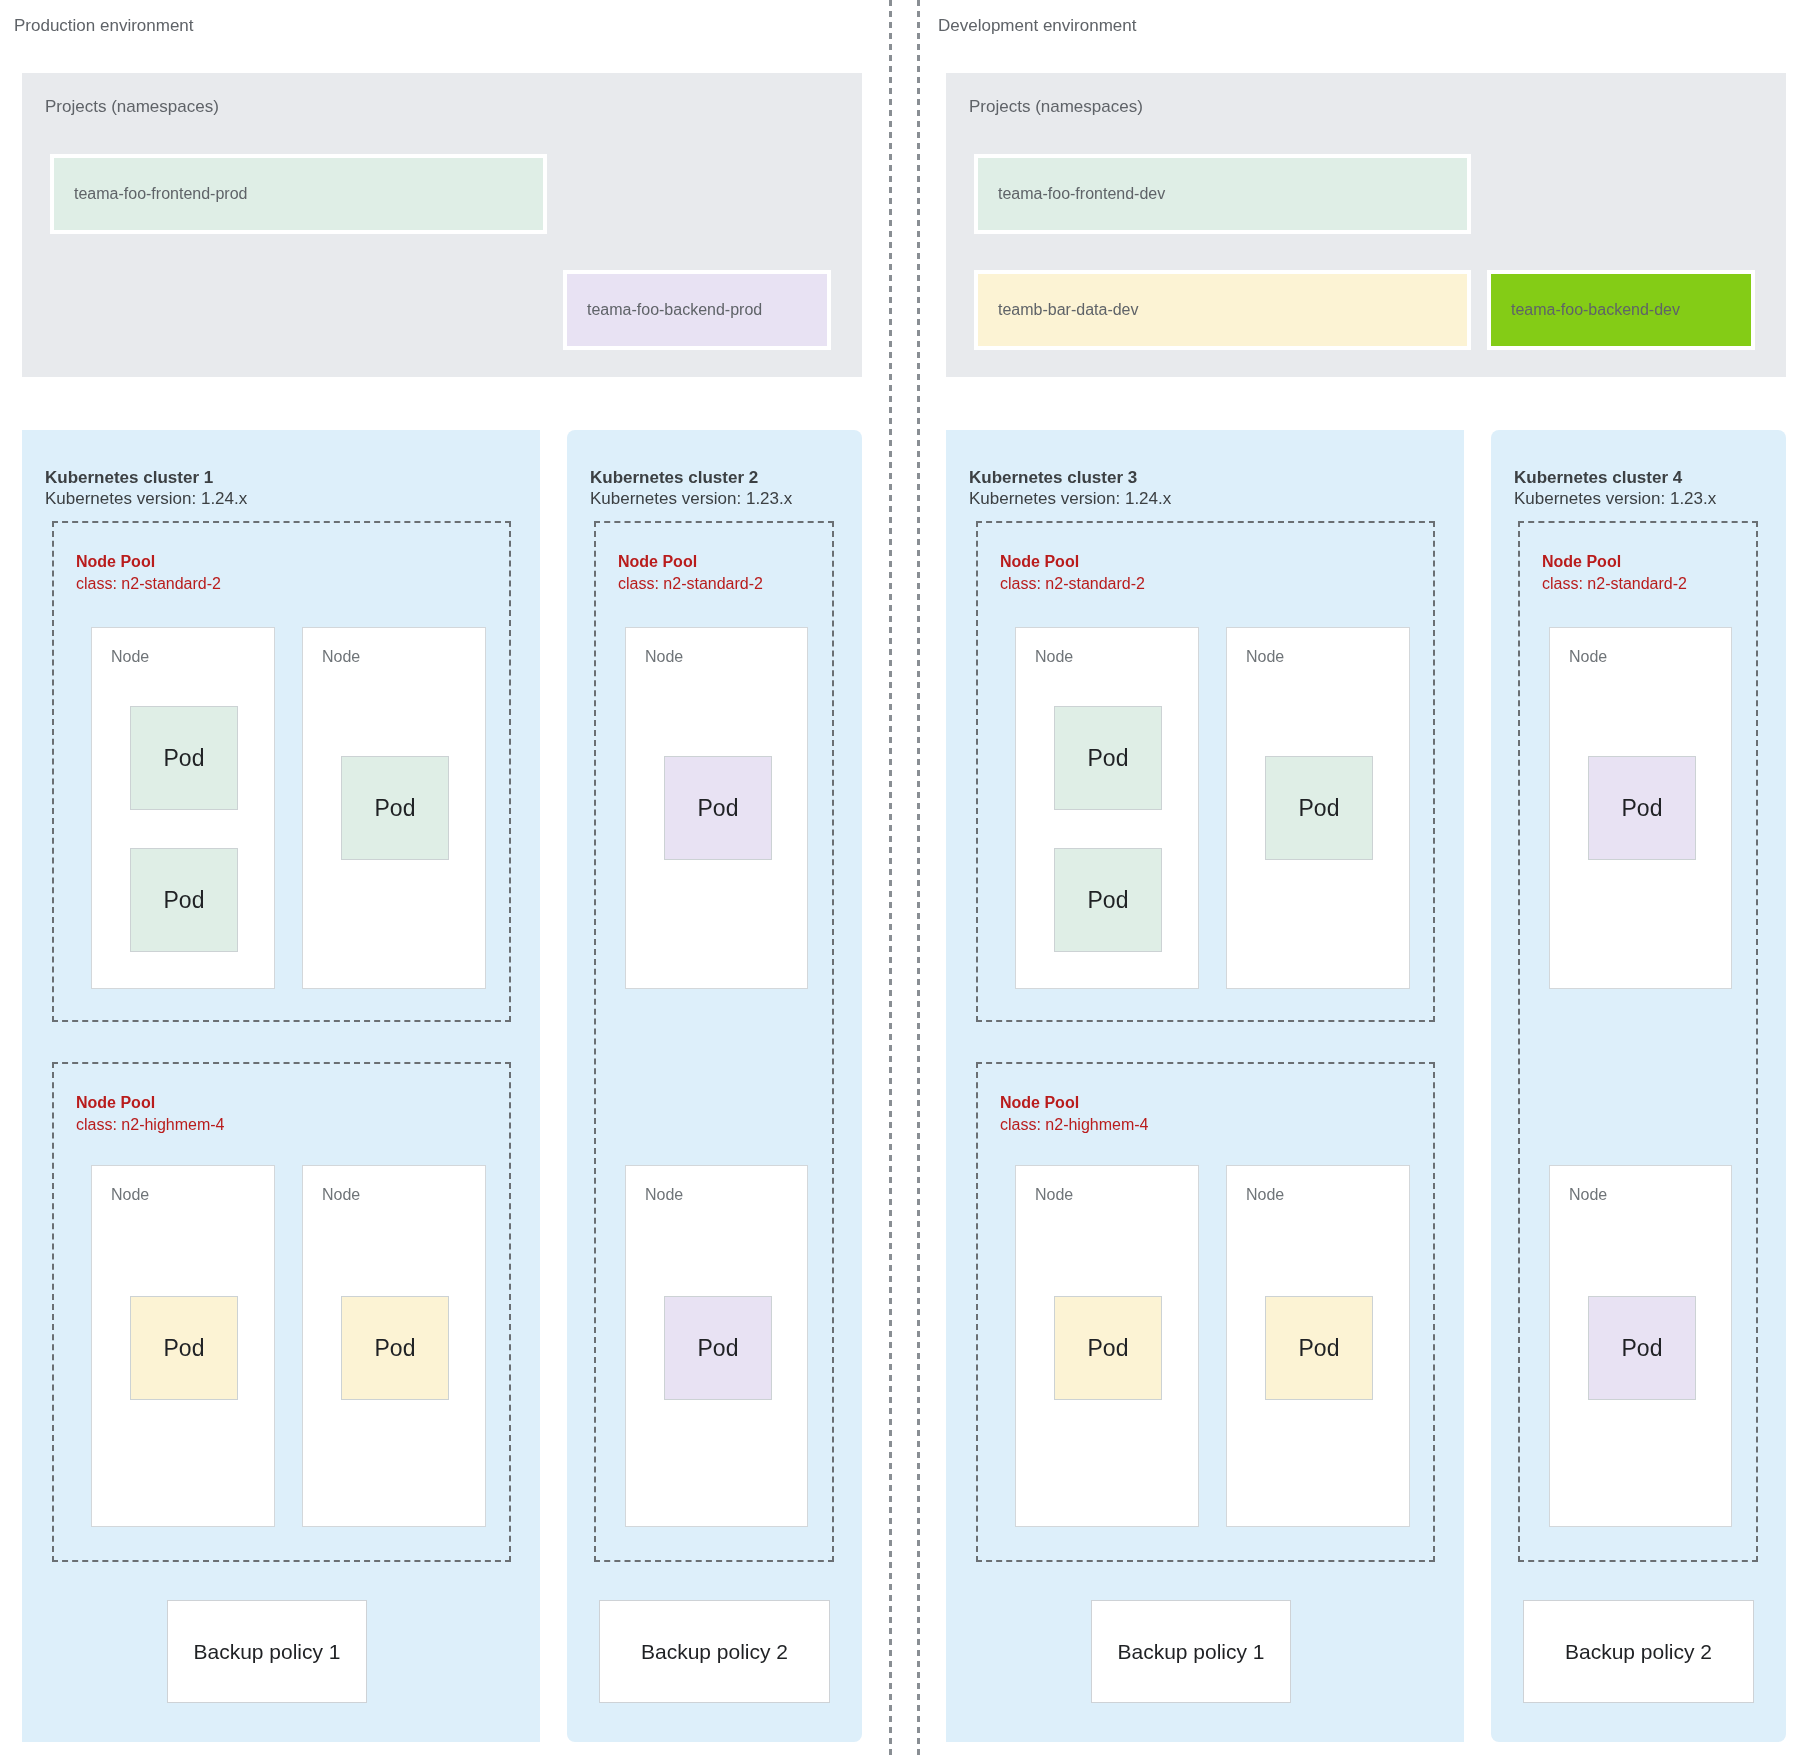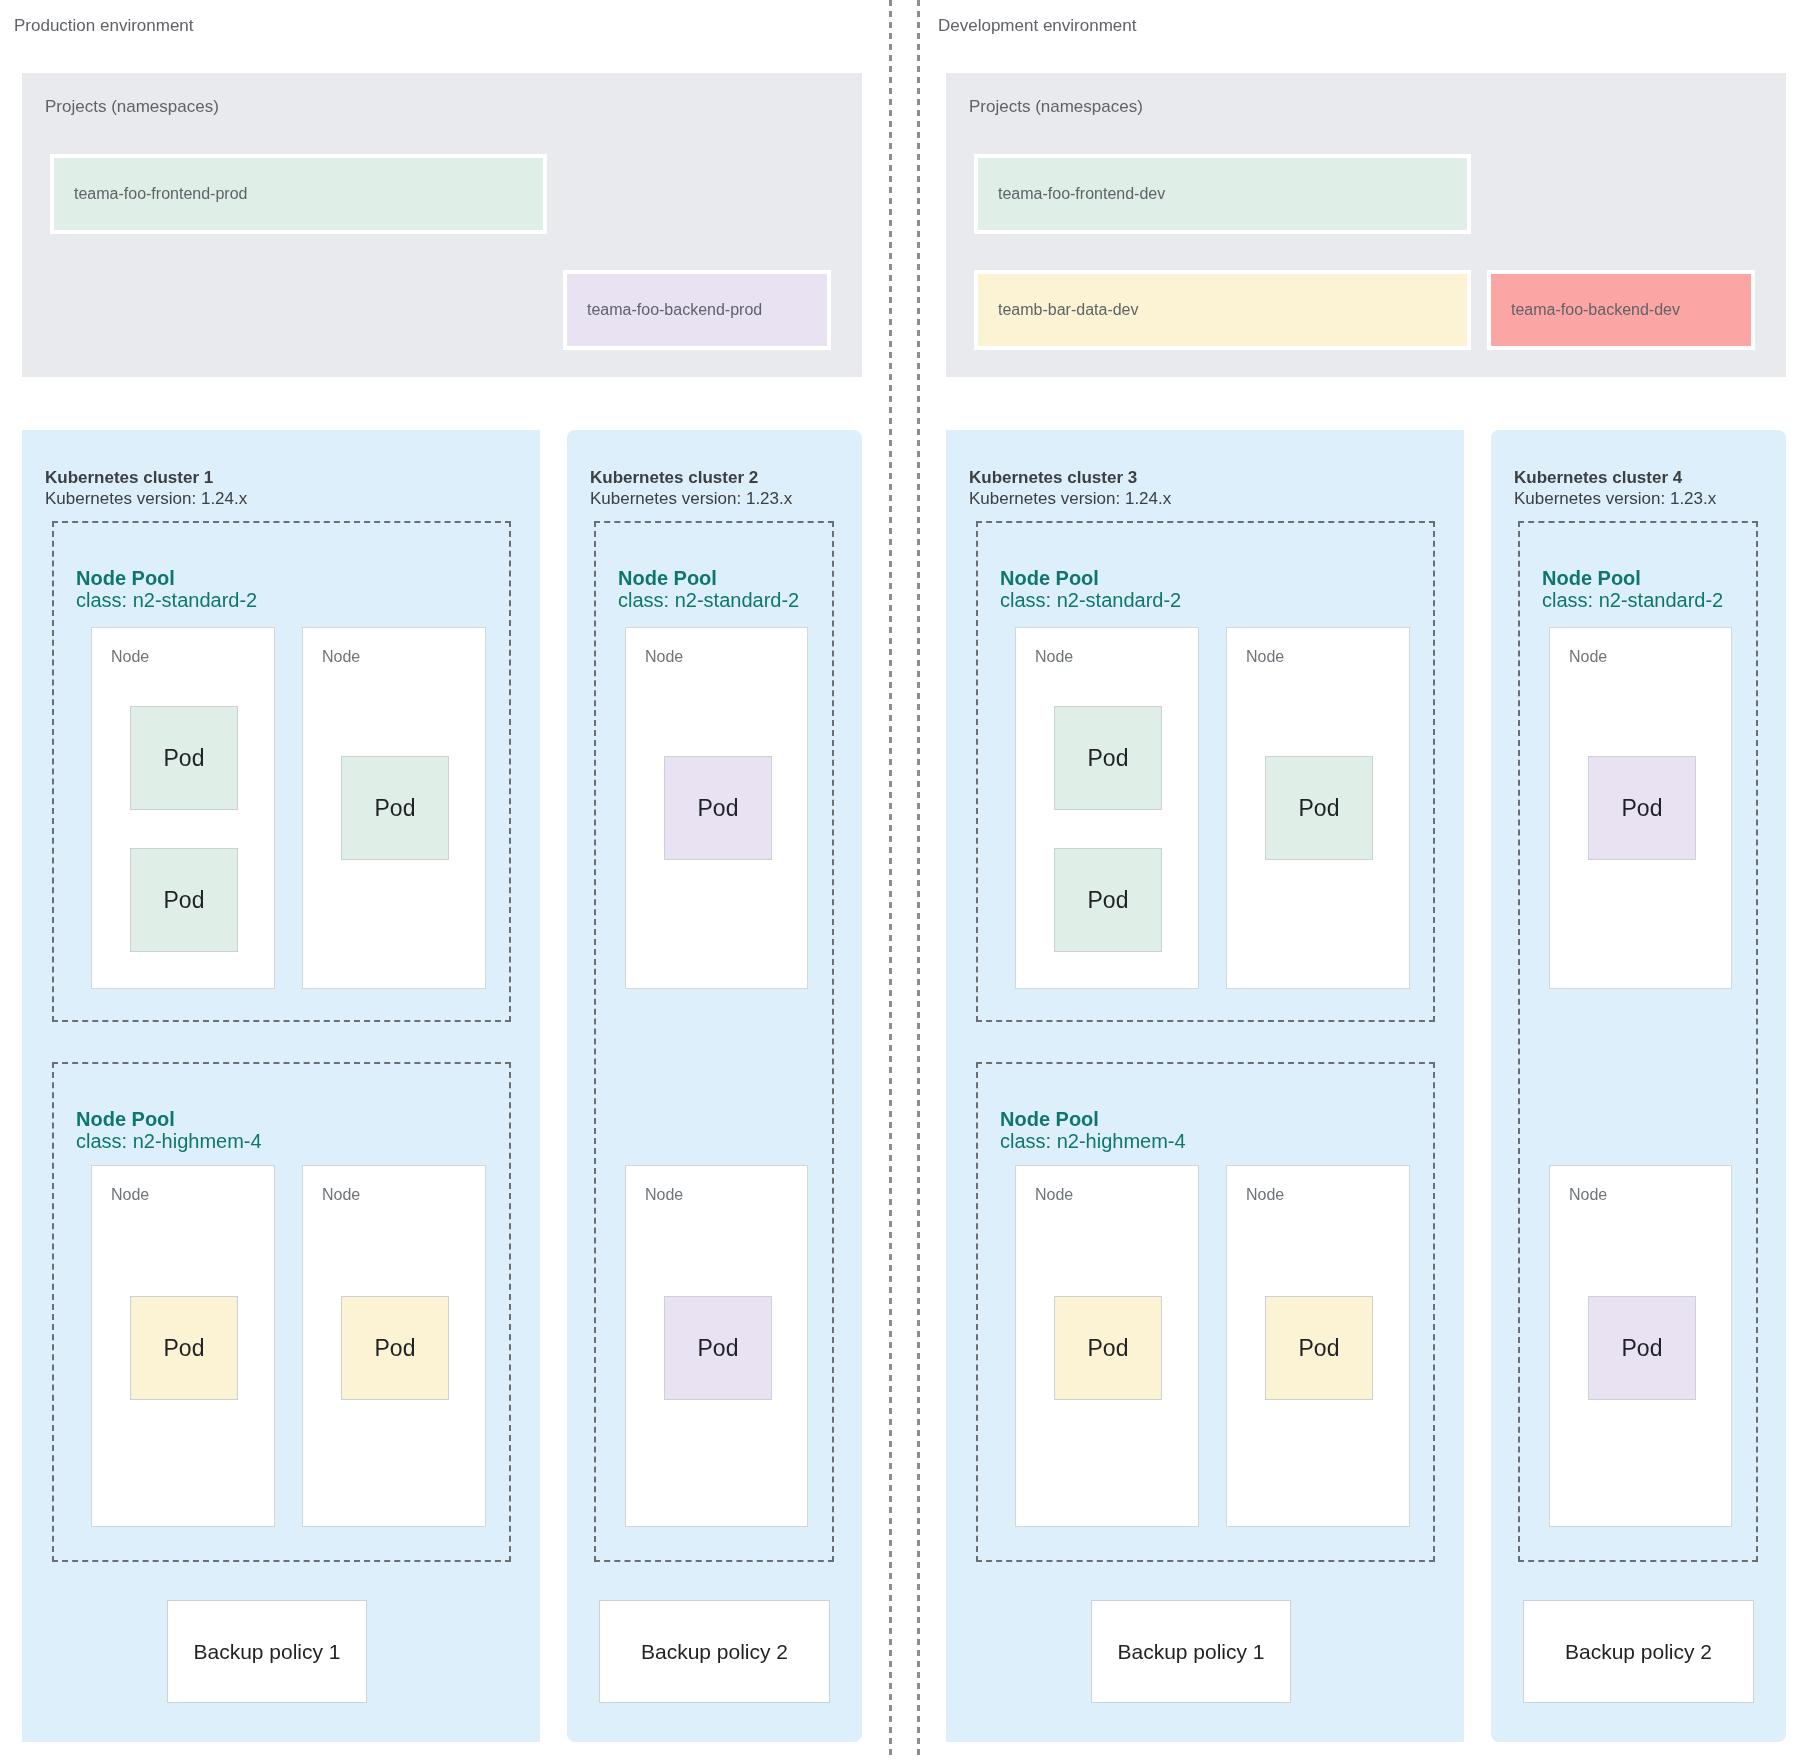--- a/index.html
+++ b/index.html
@@ -91,24 +91,24 @@
     position: absolute;
     border: 2px dashed #6a6f73;
   }
   .cluster.wide .pool.pool-std  { left: 30px; top: 91px;  width: 459px; height: 501px; }
   .cluster.wide .pool.pool-hm   { left: 30px; top: 632px; width: 459px; height: 500px; }
   .cluster.narrow .pool.pool-tall { left: 27px; top: 91px; width: 240px; height: 1041px; }
 
   .pool-head {
     position: absolute;
     left: 22px;
-    top: 44px;
+    top: 28px;
     line-height: 22px;
-    font-size: 20px;
-    color: #0f766e;
+    font-size: 16px;
+    color: #b91c1c;
   }
   .pool-name { font-weight: bold; }
 
   .node {
     position: absolute;
     width: 184px;
     height: 362px;
     background: #ffffff;
     border: 1px solid #d3d7da;
   }
@@ -250,21 +250,21 @@
     <div class="env-label">Development environment</div>
 
     <div class="projects" style="background: rgb(232, 234, 237);">
       <div class="projects-title">Projects (namespaces)</div>
       <div class="ns ns-a" style="background: rgb(223, 238, 230);">
         <span>teama-foo-frontend-dev</span>
       </div>
       <div class="ns ns-b" style="background: rgb(252, 243, 212);">
         <span>teamb-bar-data-dev</span>
       </div>
-      <div class="ns ns-c" style="background: #fca5a5;">
+      <div class="ns ns-c" style="background: #84cc16;">
         <span>teama-foo-backend-dev</span>
       </div>
     </div>
 
     <div class="cluster wide" style="background: rgb(221, 239, 250);">
       <div class="cluster-head">
         <div class="cluster-title">Kubernetes cluster 3</div>
         <div class="cluster-version">Kubernetes version: 1.24.x</div>
       </div>
 

